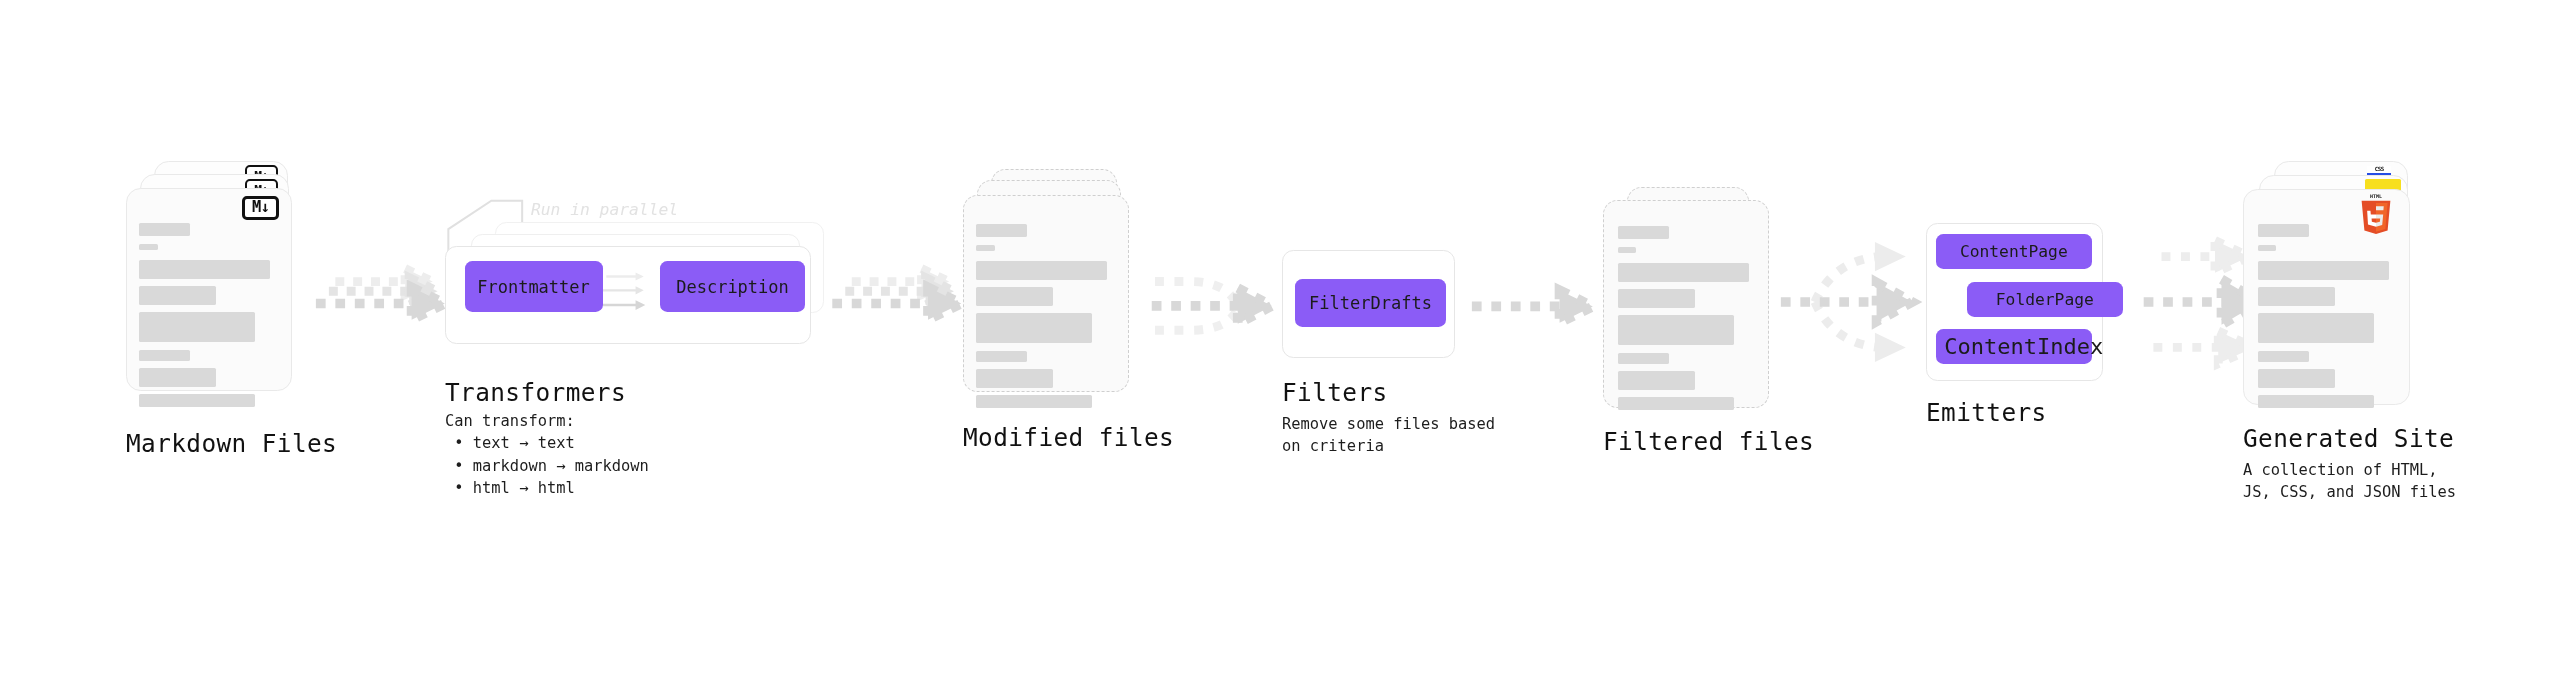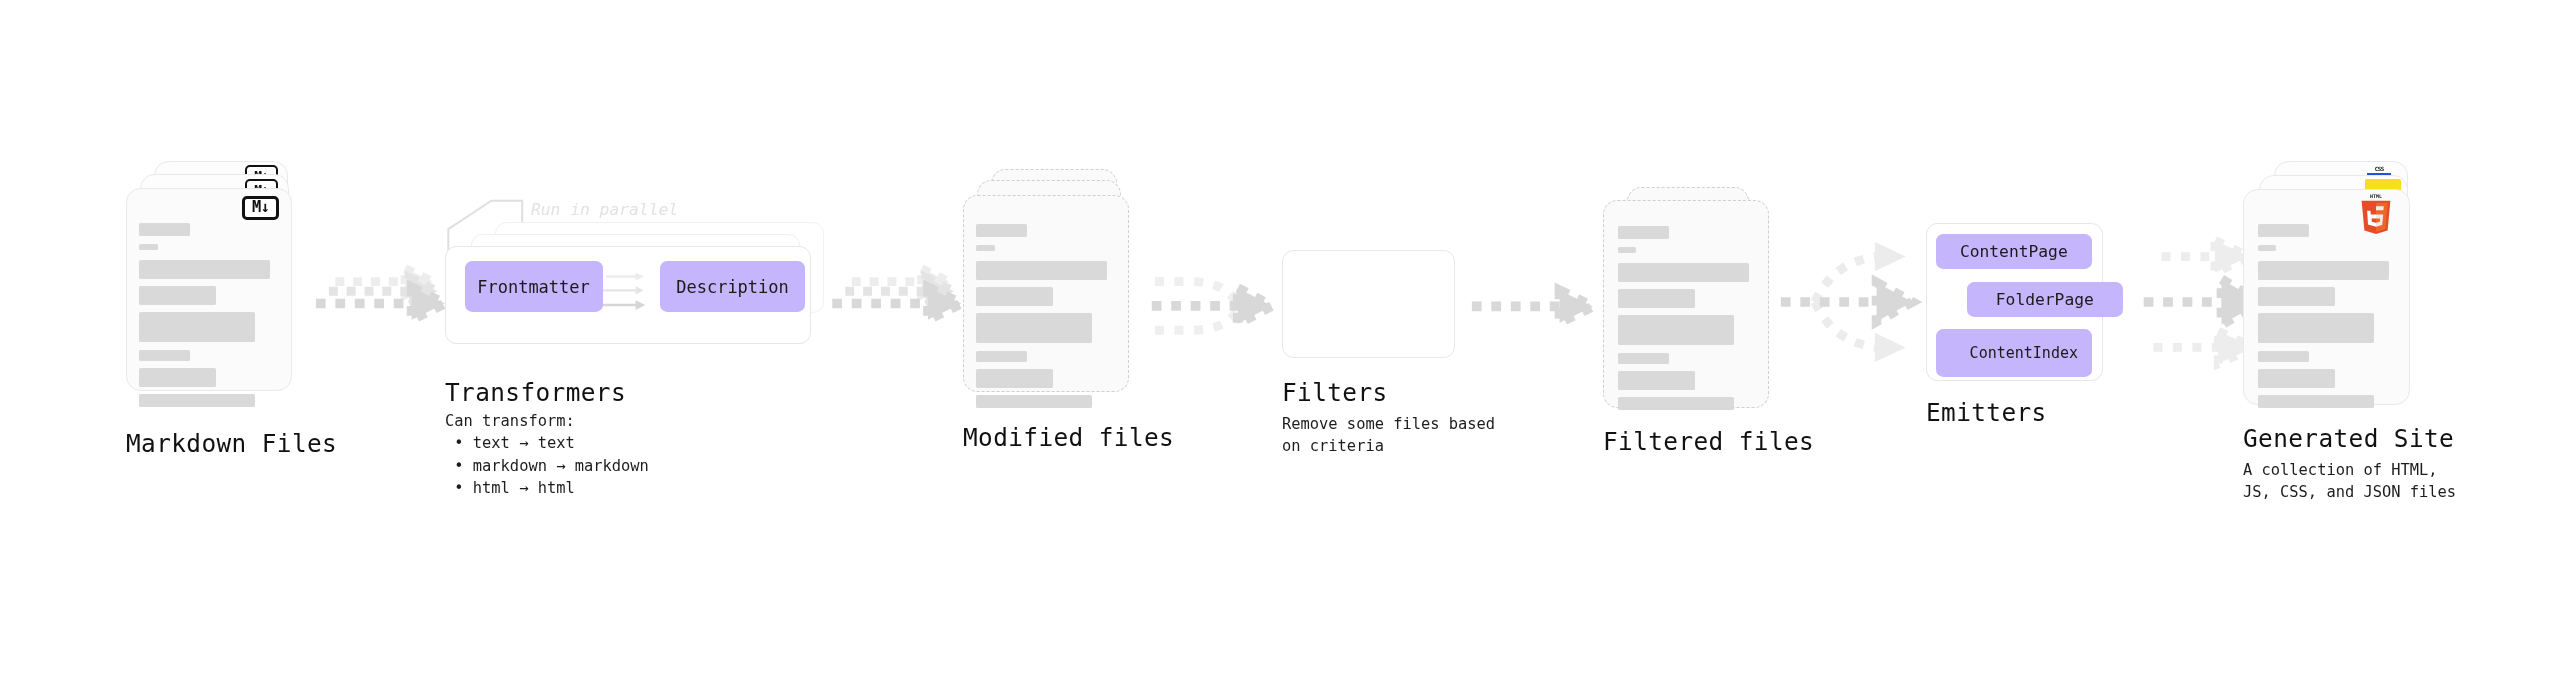--- a/index.html
+++ b/index.html
@@ -53,21 +53,21 @@
 
   
   .group-box {
     position: absolute;
     border: 1.6px solid #e6e6e6;
     border-radius: 11.4px;
     background: #ffffff;
   }
   .chip {
     position: absolute;
-    background: #c4b5fd;
+    background: #8b5cf6;
     border-radius: 7.3px;
     display: flex; align-items: center; justify-content: center;
     font-size: 17px; color: #1b1b1b; white-space: nowrap;
   }
   .chip.l2 { background: #e6e6e6; }
   .chip.l3 { background: #efefef; }
 
   
   .title {
     position: absolute;
@@ -225,20 +225,21 @@
       <g stroke="#d8d8d8" stroke-width="12" stroke-dasharray="12 12" fill="#d8d8d8">
         <line x1="12" y1="76" x2="122" y2="76"></line>
         <polygon points="118,54 160,76 118,98"></polygon>
       </g>
     </svg>
   </div>
 
   <div class="node" style="left:1282px; top:250px;">
     <div style="position:relative; width:175px; height:114px;">
       <div class="group-box" style="left:0px; top:0px; width:173px; height:108px;"></div>
+      <div class="chip" style="left:13px; top:29px; width:151px; height:48px;">FilterDrafts</div>
     </div>
   </div>
   <div class="title" style="left:1282px; top:378px;">Filters</div>
   <div class="subtitle" style="left:1282px; top:413px;">Remove some files based
 on criteria</div>
 
   <div class="arrow-layer" style="left:1467px; top:286px;">
     <svg width="138" height="49" viewBox="0 0 170 60">
       <g stroke="#d8d8d8" stroke-width="12" stroke-dasharray="12 12" fill="#d8d8d8">
         <line x1="6" y1="25" x2="118" y2="25"></line>
@@ -279,21 +280,21 @@
         <polygon points="124,66 168,90 124,114"></polygon>
       </g>
     </svg>
   </div>
 
   <div class="node" style="left:1926px; top:223px;">
     <div style="position:relative; width:187px; height:163px;">
       <div class="group-box" style="left:0px; top:0px; width:177px; height:158px;"></div>
       <div class="chip" style="left:9.8px; top:11.4px; width:156px; height:35px; font-size:16.3px;">ContentPage</div>
       <div class="chip" style="left:9.8px; top:59px; width:156px; height:35px; font-size:16.3px;margin-left:31px;">FolderPage</div>
-      <div class="chip" style="left:9.8px; top:106px; width:156px; height:48px; font-size:15px;padding-left:20px;">ContentIndex</div>
+      <div class="chip" style="left:9.8px; top:106px; width:156px; height:35px; font-size:22px;padding-left:20px;">ContentIndex</div>
     </div>
   </div>
   <div class="title" style="left:1926px; top:398px;">Emitters</div>
 
   <div class="arrow-layer" style="left:2121px; top:229px;">
     <svg width="154" height="146" viewBox="0 0 190 180">
       <g stroke="#ededed" stroke-width="11" stroke-dasharray="11 13" fill="#ededed">
         <line x1="50" y1="34" x2="120" y2="34"></line>
         <polygon points="116,14 158,34 116,54"></polygon>
       </g>

